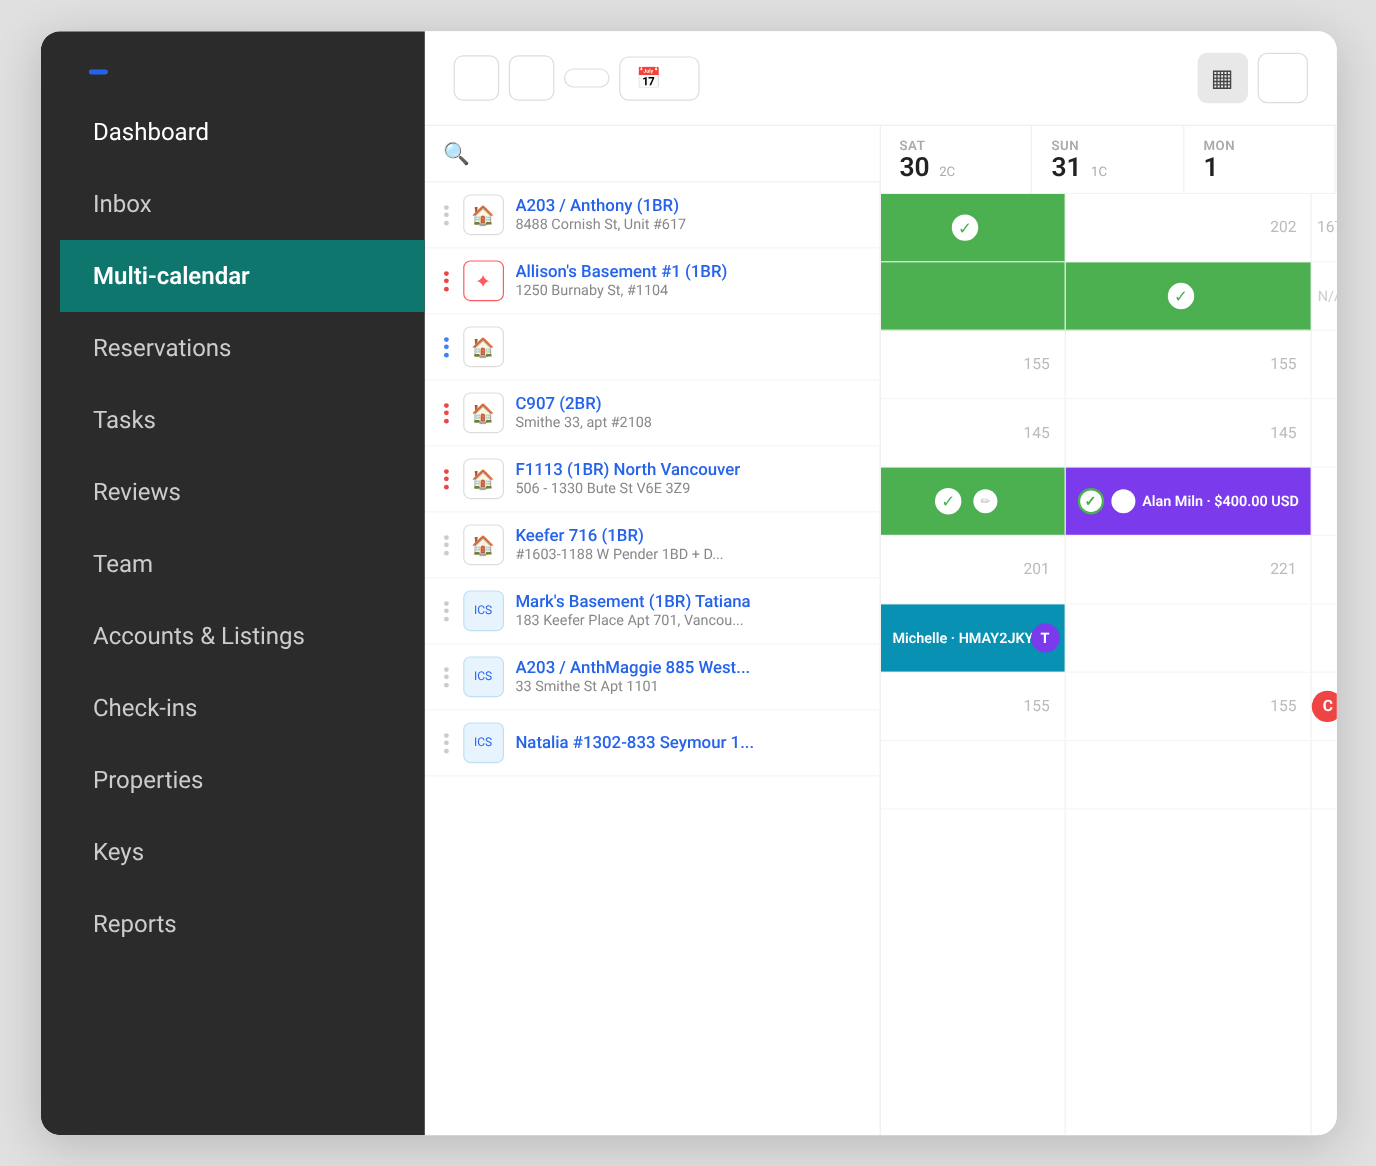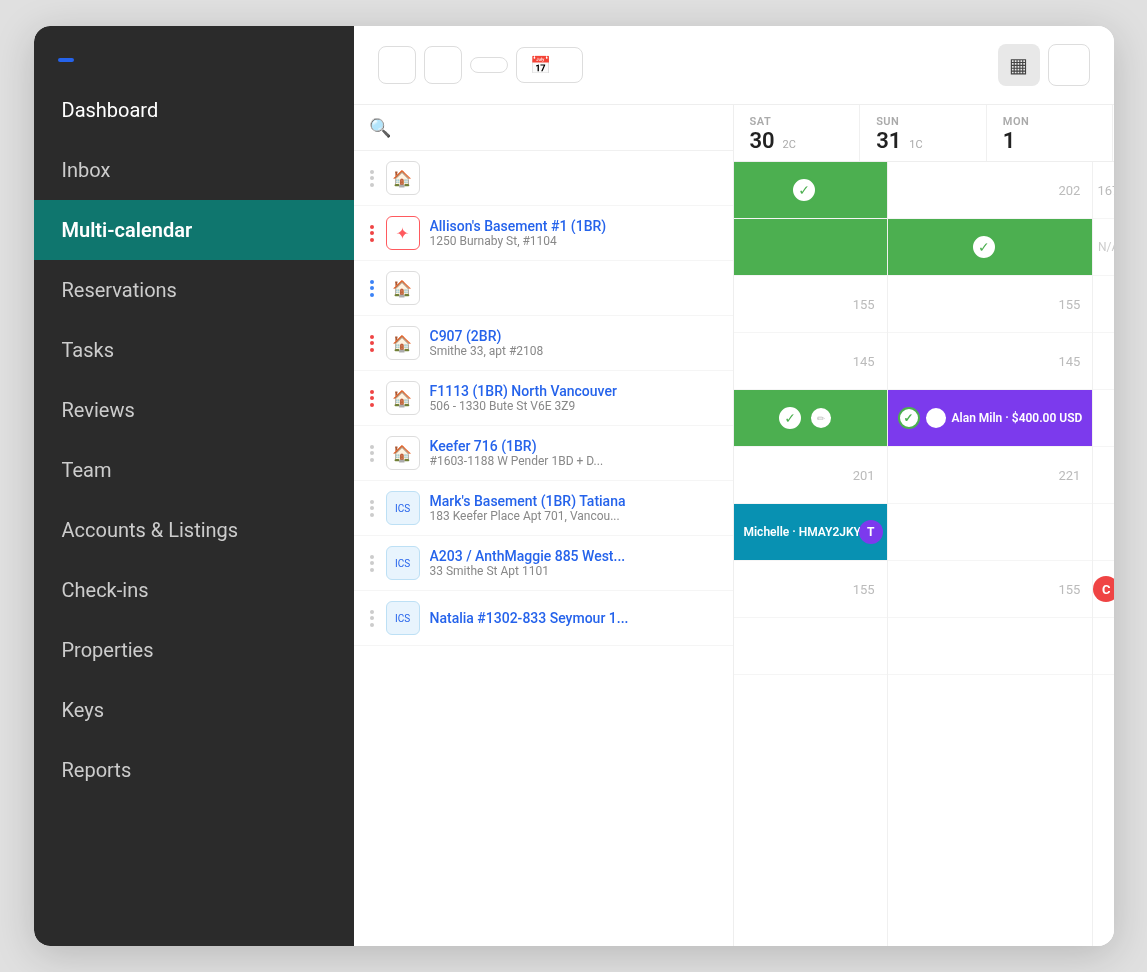--- a/index.html
+++ b/index.html
@@ -25,20 +25,21 @@
     .sidebar {
       width: 320px;
       min-width: 320px;
       background: #2b2b2b;
       display: flex;
       flex-direction: column;
       padding-top: 0;
       position: relative;
       border-radius: 16px 0 0 16px;
       overflow: hidden;
+      padding-left: 16px;
     }
     .sidebar-header {
       padding: 28px 24px 18px 24px;
       display: flex;
       align-items: center;
       justify-content: space-between;
     }
     .user-info {
       display: flex;
       flex-direction: column;
@@ -421,20 +422,24 @@
         </div>
 
         <div id="property-rows-container">
             <div class="property-row">
               <div class="dots-menu">
                 <div class="dot"></div>
                 <div class="dot"></div>
                 <div class="dot"></div>
               </div>
               <div class="property-icon">🏠</div>
+              <div class="property-details">
+                <div class="property-name">A203 / Anthony (1BR)</div>
+                <div class="property-address">8488 Cornish St, Unit #617</div>
+              </div>
             </div>
             <div class="property-row">
               <div class="dots-menu">
                 <div class="dot red"></div>
                 <div class="dot red"></div>
                 <div class="dot red"></div>
               </div>
               <div class="property-icon airbnb">✦</div>
               <div class="property-details">
                 <div class="property-name">Allison's Basement #1 (1BR)</div>

